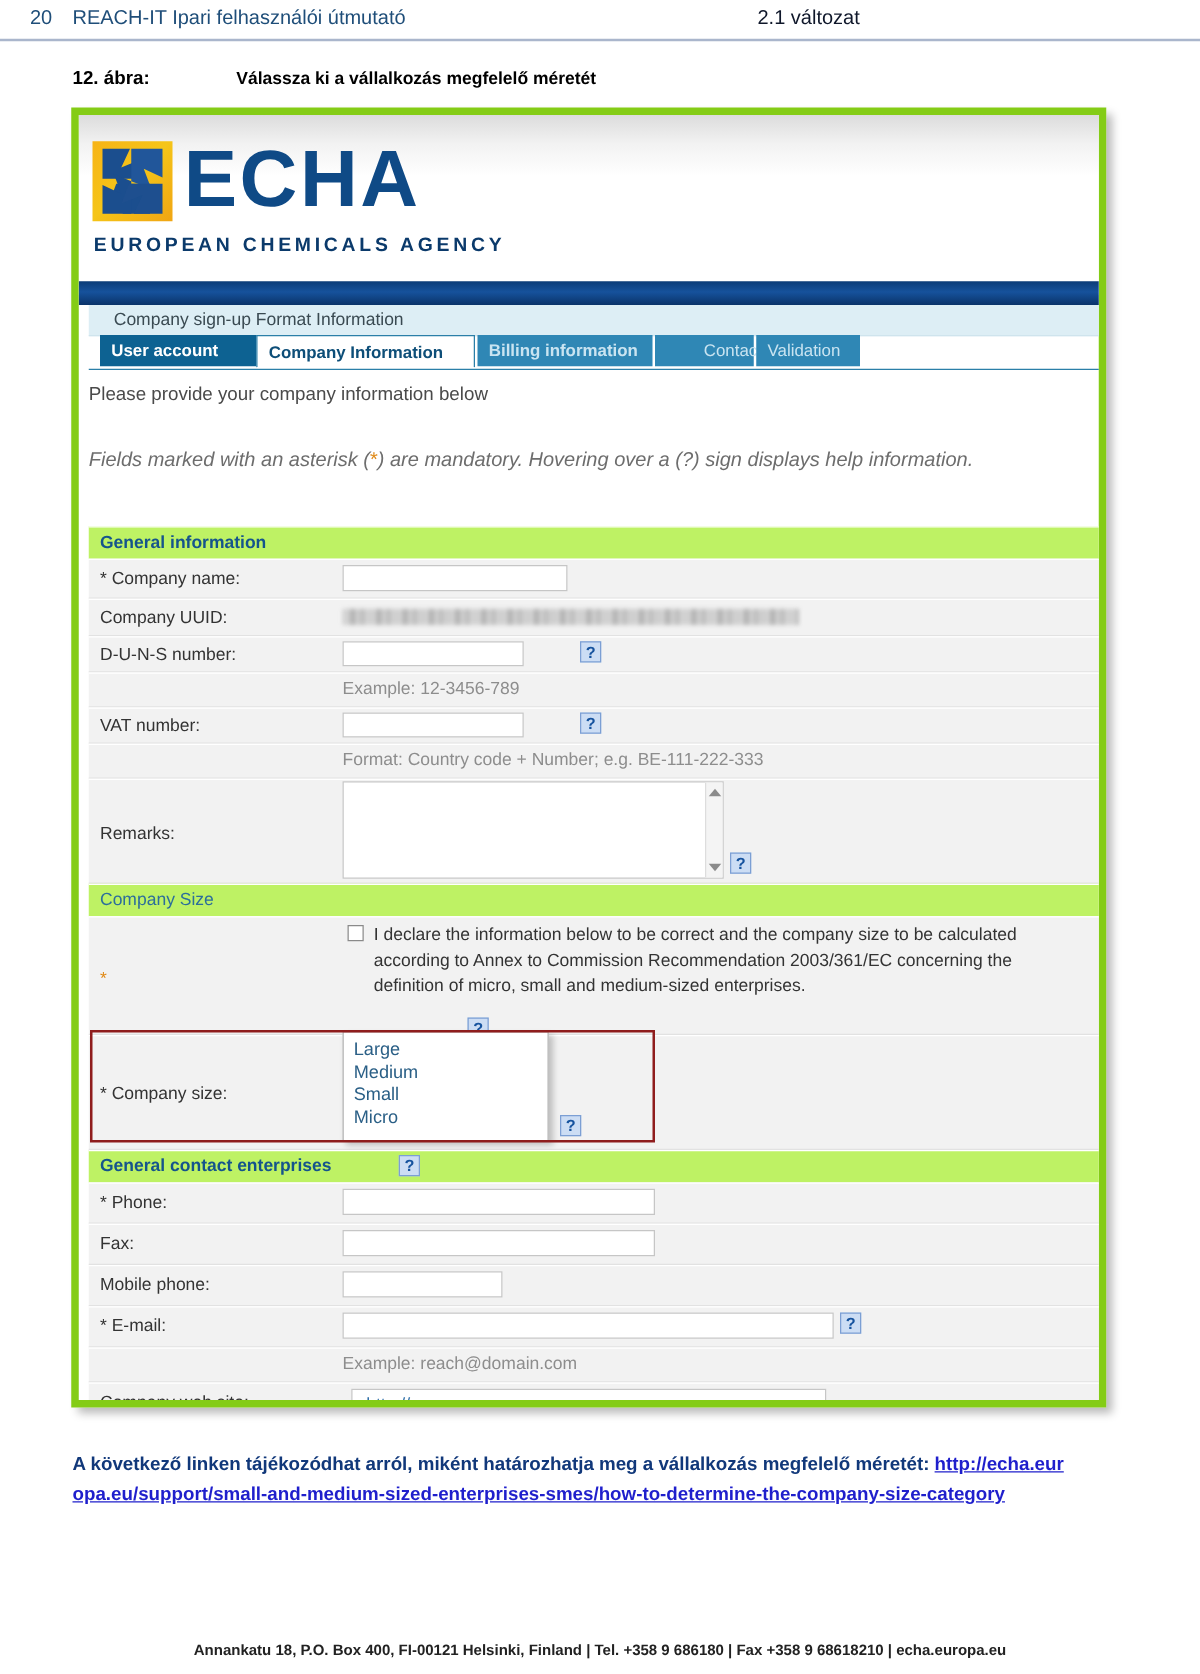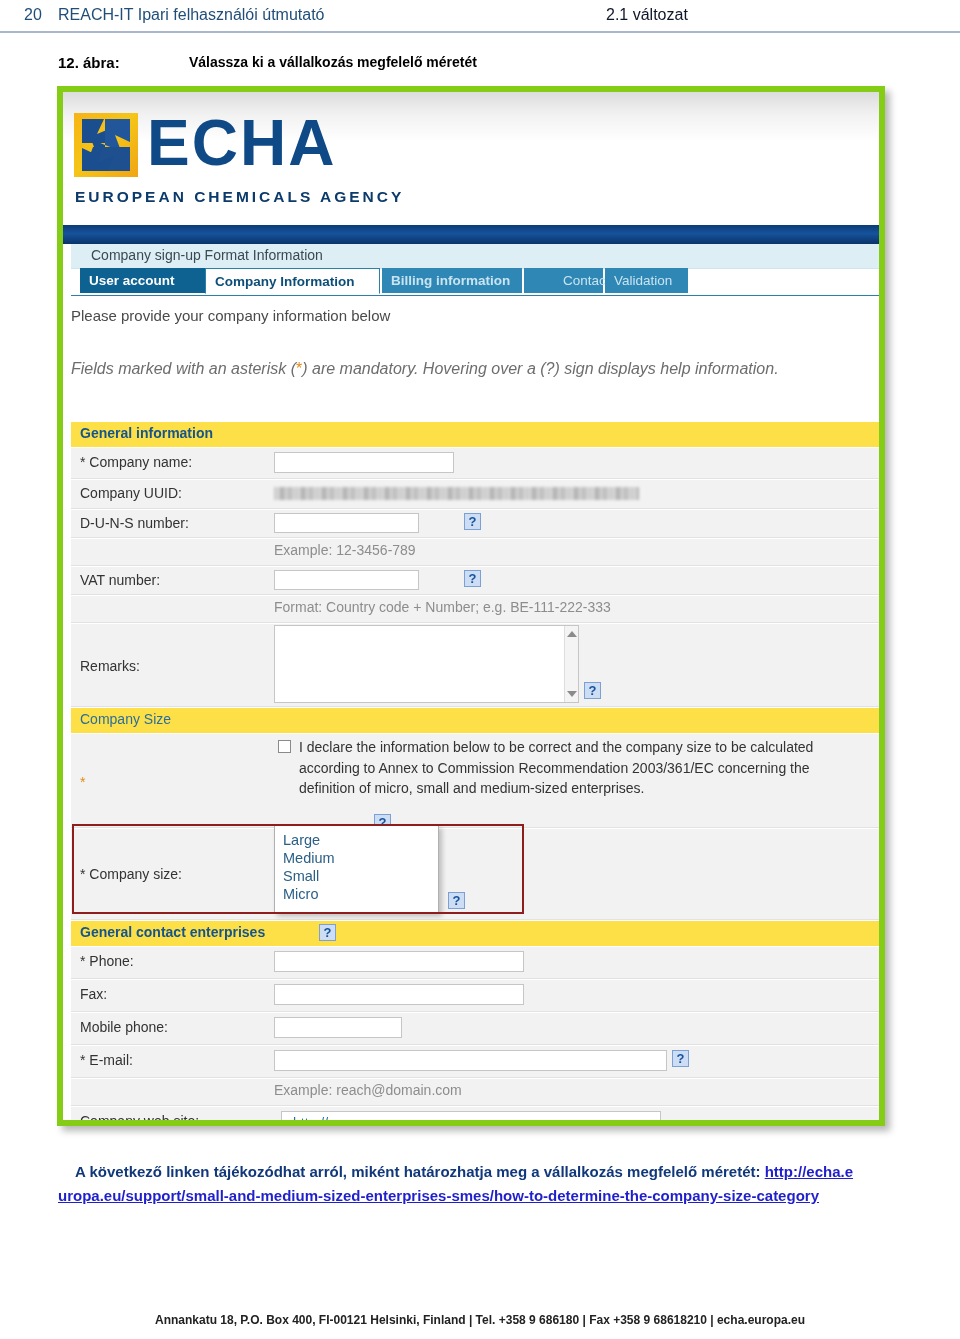--- a/index.html
+++ b/index.html
@@ -183,21 +183,21 @@
   }
   .intro2 .ast { color: #e08a18; font-style: normal; }
 
   
   .form {
     position: absolute;
     left: 8px; top: 329px;
     width: 818px;
   }
   .sect {
-    background: #fde047;
+    background: #bef264;
     height: 25px;
     border-top: 1px solid #ffffff;
     position: relative;
   }
   .sect .lbl {
     position: absolute;
     left: 9px; top: 3px;
     font-size: 14px;
     font-weight: bold;
     color: #15548c;
@@ -315,21 +315,21 @@
   
   .para {
     position: absolute;
     left: 58px; top: 1160px;
     width: 800px;
     font-size: 15px;
     font-weight: bold;
     color: #11387a;
     line-height: 24px;
   }
-  .para .lead { color: #11387a; margin-left: 17px; }
+  .para .lead { color: #11387a; }
   .para a {
     color: #1f1fcc;
     text-decoration: underline;
     word-break: break-all;
   }
 
   
   .footer {
     position: absolute;
     left: 0; bottom: 12px;

